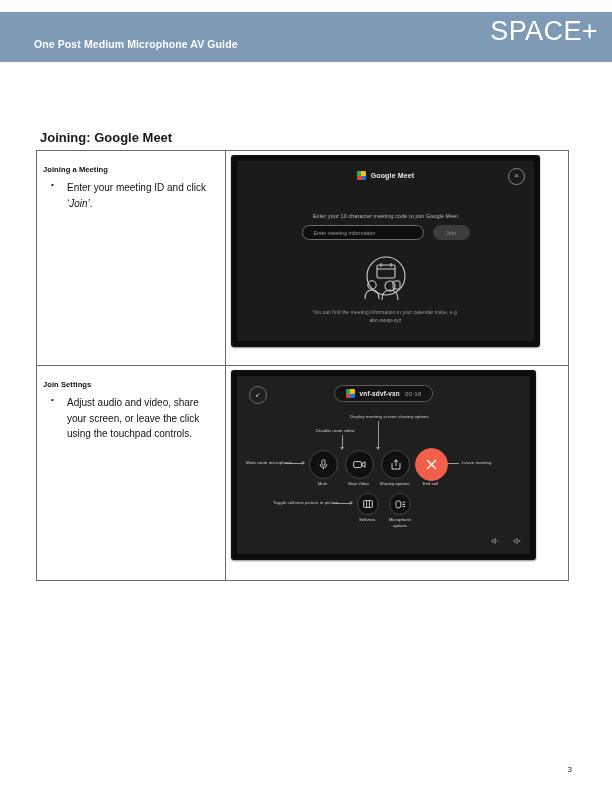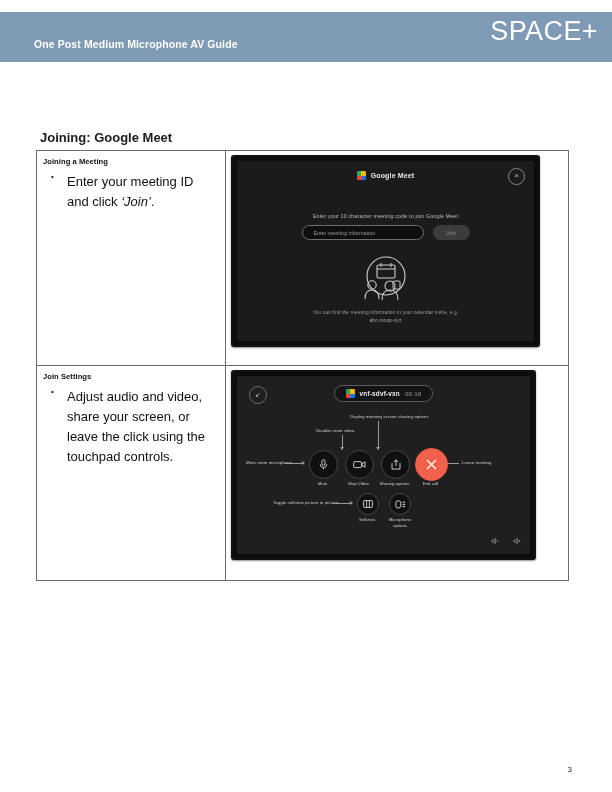--- a/index.html
+++ b/index.html
@@ -76,32 +76,32 @@
   .col-text { width: 189px; }
   .col-img  { width: 343px; }
 
   .cell-inner {
     padding: 6px 8px 8px 6px;
   }
   .row-heading {
     font-size: 7.6px;
     font-weight: bold;
     color: #111111;
-    margin: 0 0 6px 0;
+    margin: 8px 0 6px 0;
     letter-spacing: 0.05px;
   }
   .bullet-list {
     margin: 0;
     padding: 0;
     list-style: none;
   }
   .bullet-list li {
     position: relative;
     padding-left: 24px;
-    font-size: 13px;
+    font-size: 10px;
     line-height: 1.55;
     color: #111111;
   }
   .bullet-list li::before {
     content: "\2022";
     position: absolute;
     left: 8px;
     top: -1px;
     font-size: 8px;
   }

